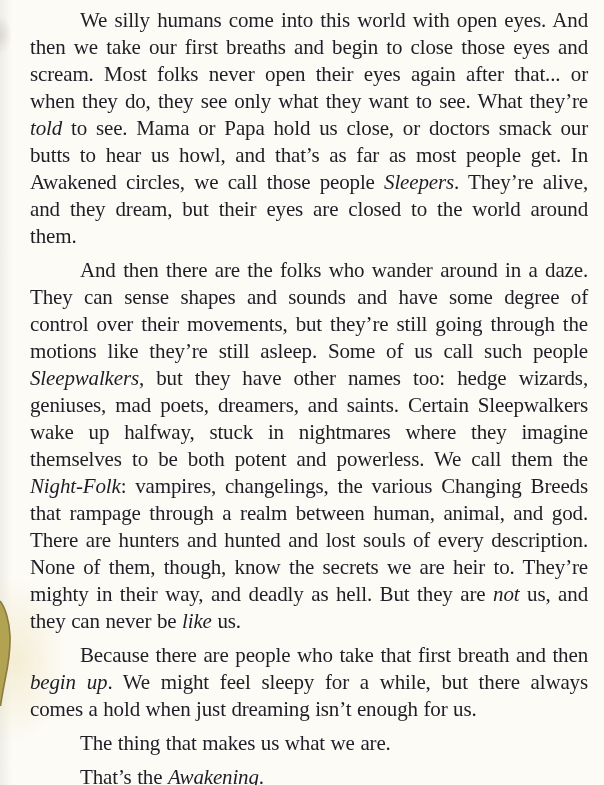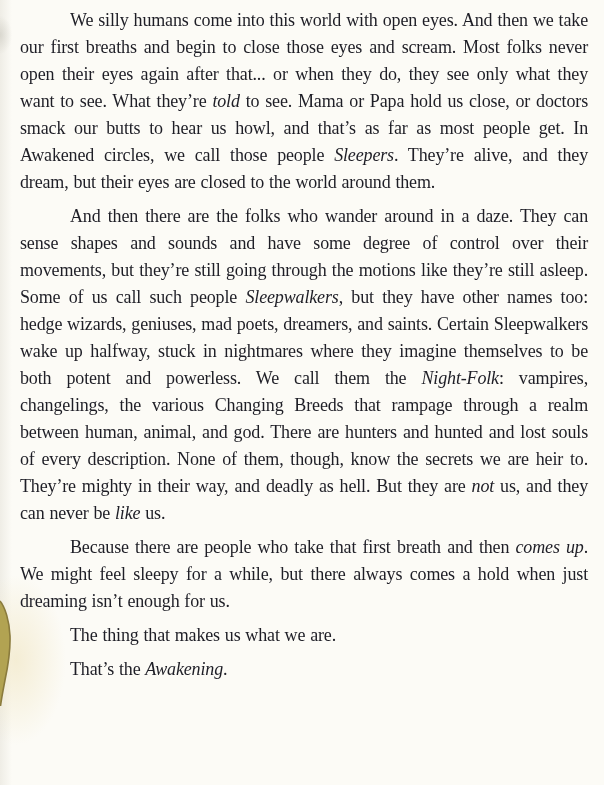--- a/index.html
+++ b/index.html
@@ -51,22 +51,22 @@
     width: 13px;
     height: 112px;
   }
   .text-block {
     position: absolute;
     left: 20px;
     top: 7px;
     width: 568px;
   }
   .text-block p {
-    margin: 0 0 7px 0;
-    font-size: 18px;
+    margin: 0 0 7px 10px;
+    font-size: 21px;
     line-height: 27px;
     text-align: justify;
     text-indent: 50px;
     letter-spacing: -0.15px;
     word-spacing: 0.5px;
   }
   .text-block p:last-child {
     margin-bottom: 0;
   }
   .text-block em {
@@ -85,18 +85,18 @@
   <div class="ornament-glow"></div>
 
   <svg class="ornament" viewBox="0 0 13 112" xmlns="http://www.w3.org/2000/svg" aria-hidden="true">
     <path id="ornament-fill" d="M0 3 C5 9 9.5 23 10 38 C10.5 54 8 68 5 82 C3.5 90 1.5 100 0.5 108 L0 108 Z" fill="#b2a352"></path>
     <path id="ornament-edge" d="M0 3 C5 9 9.5 23 10 38 C10.5 54 8 68 5 82 C3.5 90 1.5 100 0.5 108" fill="none" stroke="#8a7b3d" stroke-width="1.6"></path>
   </svg>
 
   <div class="text-block">
       <p><span>We silly humans come into this world with open eyes. And then we take our first breaths and begin to close those eyes and scream. Most folks never open their eyes again after that... or when they do, they see only what they want to see. What they’re </span><em>told</em><span> to see. Mama or Papa hold us close, or doctors smack our butts to hear us howl, and that’s as far as most people get. In Awakened circles, we call those people </span><em>Sleepers</em><span>. They’re alive, and they dream, but their eyes are closed to the world around them.</span></p>
       <p><span>And then there are the folks who wander around in a daze. They can sense shapes and sounds and have some degree of control over their movements, but they’re still going through the motions like they’re still asleep. Some of us call such people </span><em>Sleepwalkers</em><span>, but they have other names too: hedge wizards, geniuses, mad poets, dreamers, and saints. Certain Sleepwalkers wake up halfway, stuck in nightmares where they imagine themselves to be both potent and powerless. We call them the </span><em>Night-Folk</em><span>: vampires, changelings, the various Changing Breeds that rampage through a realm between human, animal, and god. There are hunters and hunted and lost souls of every description. None of them, though, know the secrets we are heir to. They’re mighty in their way, and deadly as hell. But they are </span><em>not</em><span> us, and they can never be </span><em>like</em><span> us.</span></p>
-      <p><span>Because there are people who take that first breath and then </span><em>comes up</em><span>. We might feel sleepy for a while, but there always comes a hold when just dreaming isn’t enough for us.</span></p>
+      <p><span>Because there are people who take that first breath and then </span><em>begin up</em><span>. We might feel sleepy for a while, but there always comes a hold when just dreaming isn’t enough for us.</span></p>
       <p><span>The thing that makes us what we are.</span></p>
       <p><span>That’s the </span><em>Awakening</em><span>.</span></p>
     </div>
 
 </div>
 
 </body></html>

